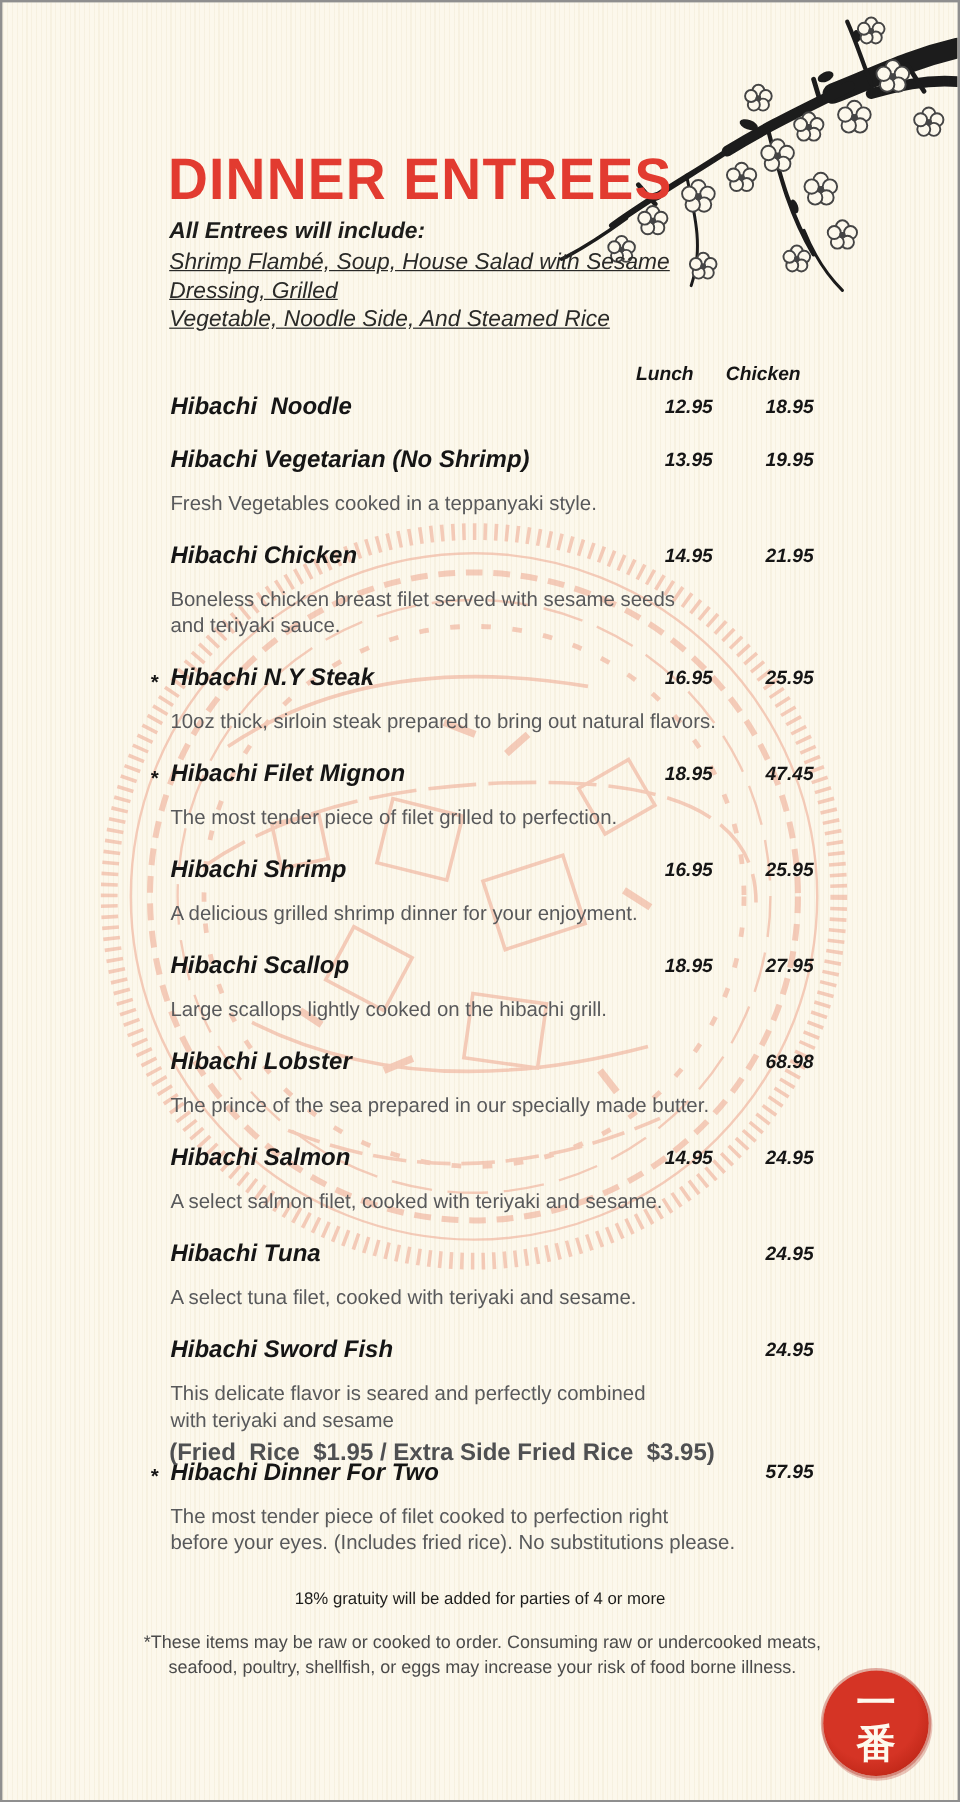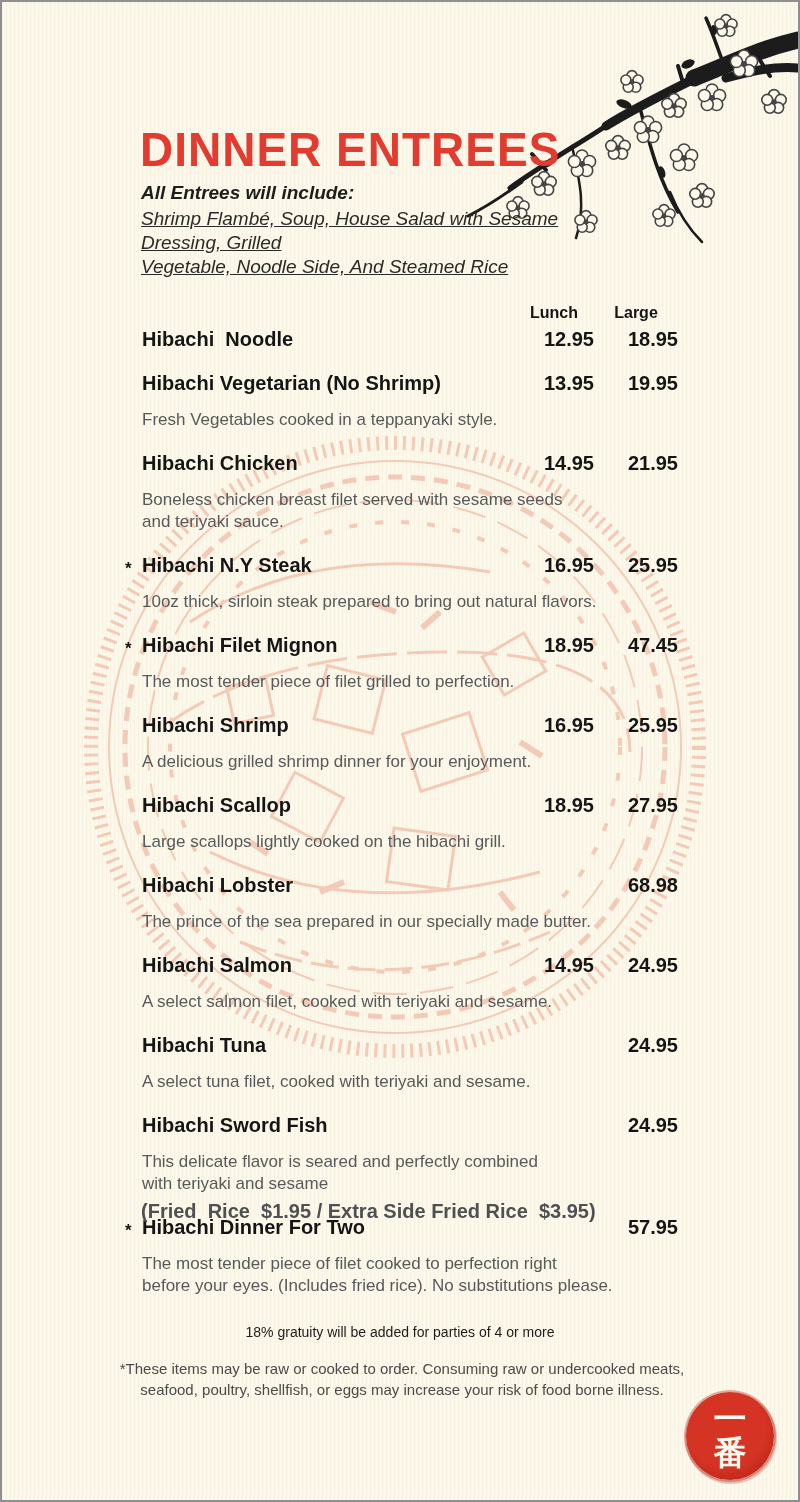--- a/index.html
+++ b/index.html
@@ -17,27 +17,27 @@
     position:absolute; left:138px; top:118px;
     font-size:46px; font-weight:800; letter-spacing:1px; color:#E23B30;
     transform:scaleY(1.06); transform-origin:left top; white-space:nowrap;
   }
   .includes{position:absolute; left:139px; top:180px; width:480px;}
   .includes-heading{font-size:19px; font-weight:bold; font-style:italic; color:#1d1d1b; margin:0 0 3px 0;}
   .includes-text{font-size:19px; font-style:italic; color:#2a2a28; line-height:24px; white-space:pre-line;text-decoration:underline;}
   .menu{position:absolute; left:140px; top:302px; width:536px;}
   .cols{display:flex; margin-bottom:6px;}
   .cols .sp{flex:1;}
-  .col-h{width:80px; text-align:center; font-size:16px; font-weight:bold; color:#151515;}
+  .col-h{width:80px; text-align:center; font-size:16px; font-weight:bold; font-style:italic; color:#151515;}
   .col-h.dn{width:84px;}
   .item{position:relative; margin-bottom:21px;}
-  .line{display:flex; align-items:flex-end;}
+  .line{display:flex; align-items:flex-end;font-style:italic;}
   .star{position:absolute; left:-17px; top:5px; font-size:17px; font-weight:bold; color:#151515;}
   .nm{flex:1; font-size:20px; font-weight:bold; color:#151515; line-height:23px; white-space:pre-wrap;}
-  .pl,.pd{width:80px; text-align:right; font-size:20px; font-weight:bold; color:#151515; line-height:23px;}
+  .pl,.pd{width:80px; text-align:right; font-size:16px; font-weight:bold; color:#151515; line-height:23px;}
   .pd{width:84px;}
   .desc{font-size:17px; color:#58595b; line-height:22px; margin-top:14px; white-space:pre-line; max-width:500px;}
   .desc:empty{display:none; margin:0;}
   .fried-note{
     position:absolute; left:139px; top:1198px;
     font-size:20px; font-weight:bold; color:#4f5052; white-space:pre-wrap;
   }
   .gratuity{position:absolute; left:0; top:1322px; width:100%; text-align:center; font-size:14px; color:#1d1d1b;}
   .disclaimer{
     position:absolute; left:100px; top:1356px; width:600px; text-align:center;
@@ -233,21 +233,21 @@
     <div class="includes">
       <div class="includes-heading">All Entrees will include:</div>
       <div class="includes-text">Shrimp Flambé, Soup, House Salad with Sesame Dressing, Grilled
 Vegetable, Noodle Side, And Steamed Rice</div>
     </div>
 
     <div class="menu">
       <div class="cols">
         <span class="sp"></span>
         <span class="col-h">Lunch</span>
-        <span class="col-h dn">Large</span>
+        <span class="col-h dn">Chicken</span>
       </div>
 
       <div class="item">
         <div class="line">
             <span class="star"></span>
             <span class="nm">Hibachi  Noodle</span>
             <span class="pl">12.95</span>
             <span class="pd">18.95</span>
           </div>
 

